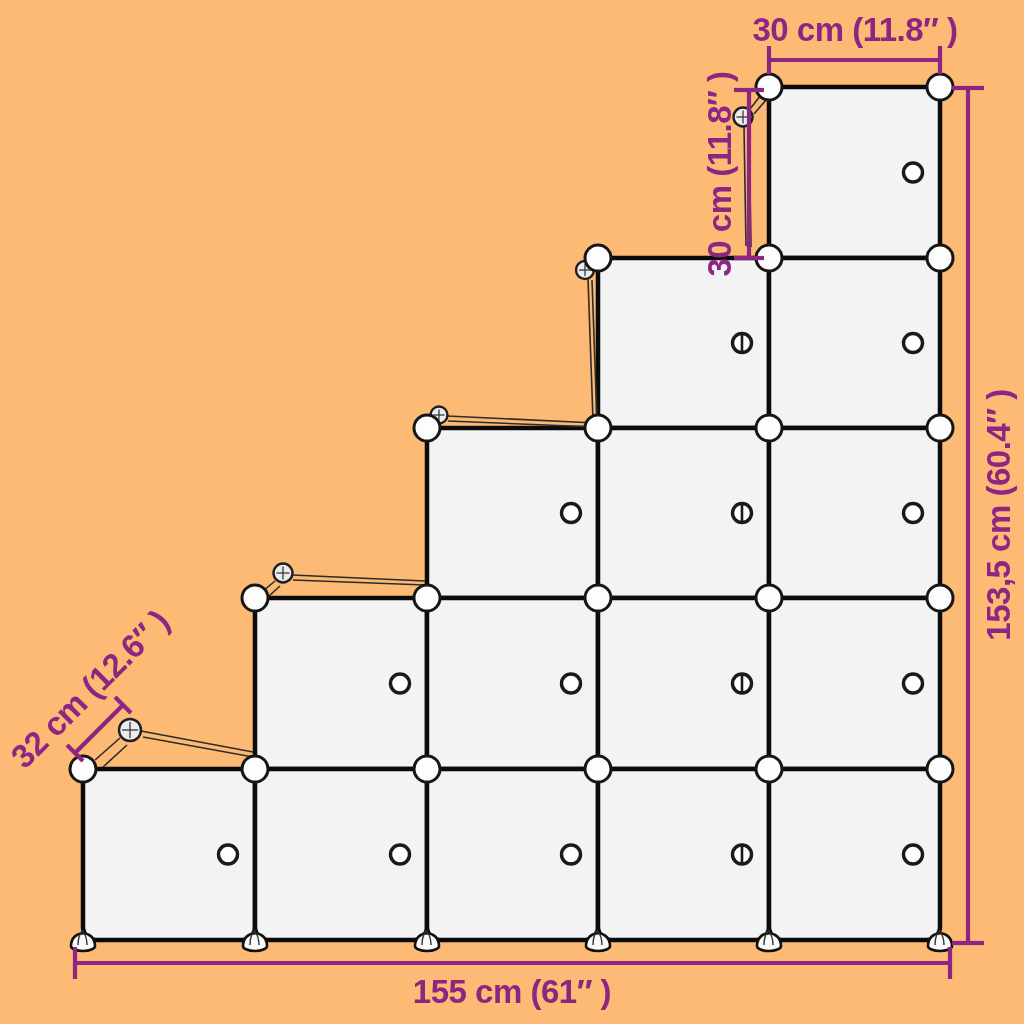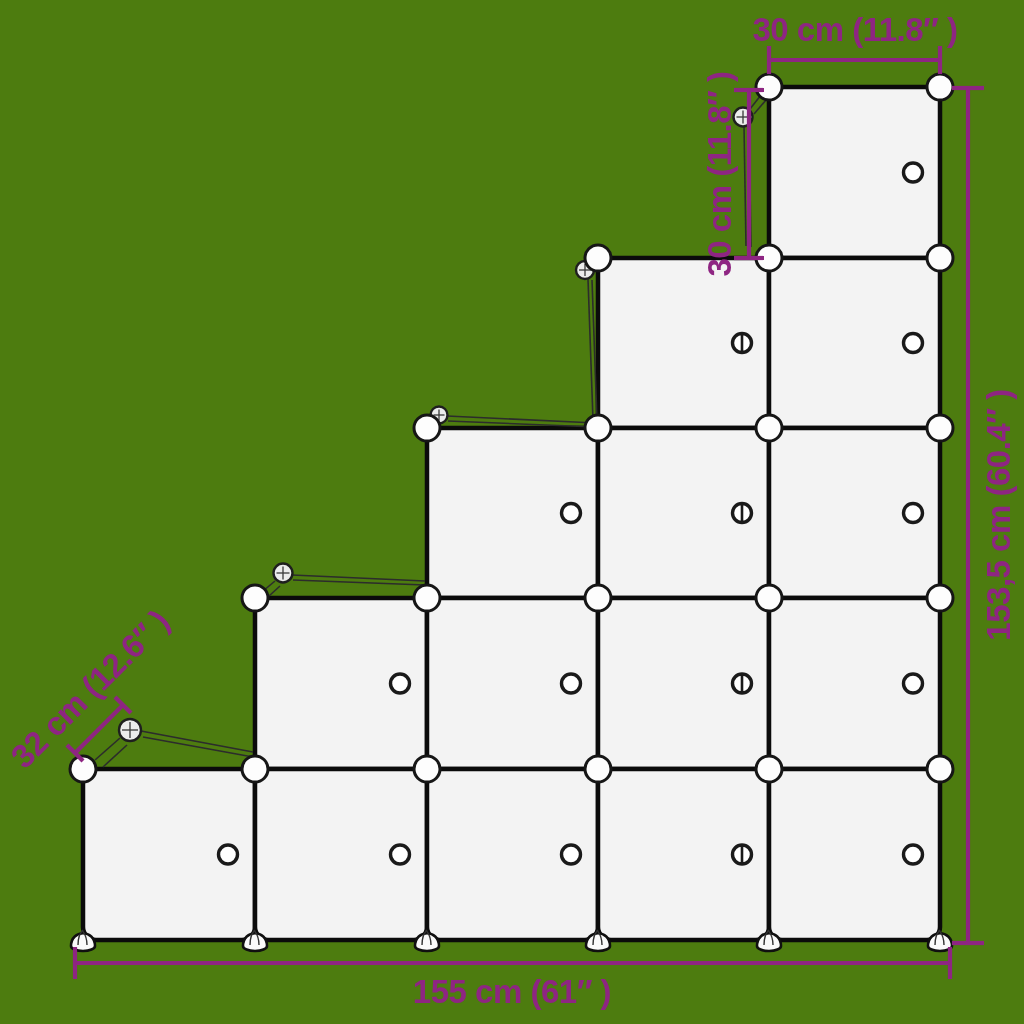--- a/index.html
+++ b/index.html
@@ -1,16 +1,16 @@
 <!DOCTYPE html>
 <html style="--accent: #8e2582;"><head>
 <meta charset="utf-8">
 <style>
   html,body{margin:0;padding:0;background:#ffffff;}
-  #stage{position:relative;width:1024px;height:1024px;background:#4d7c0f;overflow:hidden;
+  #stage{position:relative;width:1024px;height:1024px;background:#fdba74;overflow:hidden;
          font-family:"Liberation Sans",sans-serif;}
   svg{display:block;}
   .cube{fill:#f3f3f3;stroke:#0b0b0b;stroke-width:4.5;stroke-linejoin:round;}
   .ball{fill:#fdfdfd;stroke:#161616;stroke-width:3;}
   .knob{fill:#ffffff;stroke:#1a1a1a;stroke-width:3.4;}
   .knobline{stroke:#1a1a1a;stroke-width:2.6;}
   .thin{stroke:#2c2c2c;stroke-width:1.6;fill:none;}
   .hatchball{fill:#ececec;stroke:#1f1f1f;stroke-width:2.4;}
   .hatch{stroke:#3a3a3a;stroke-width:1.3;}
   .foot{fill:#fafafa;stroke:#101010;stroke-width:2.6;}

